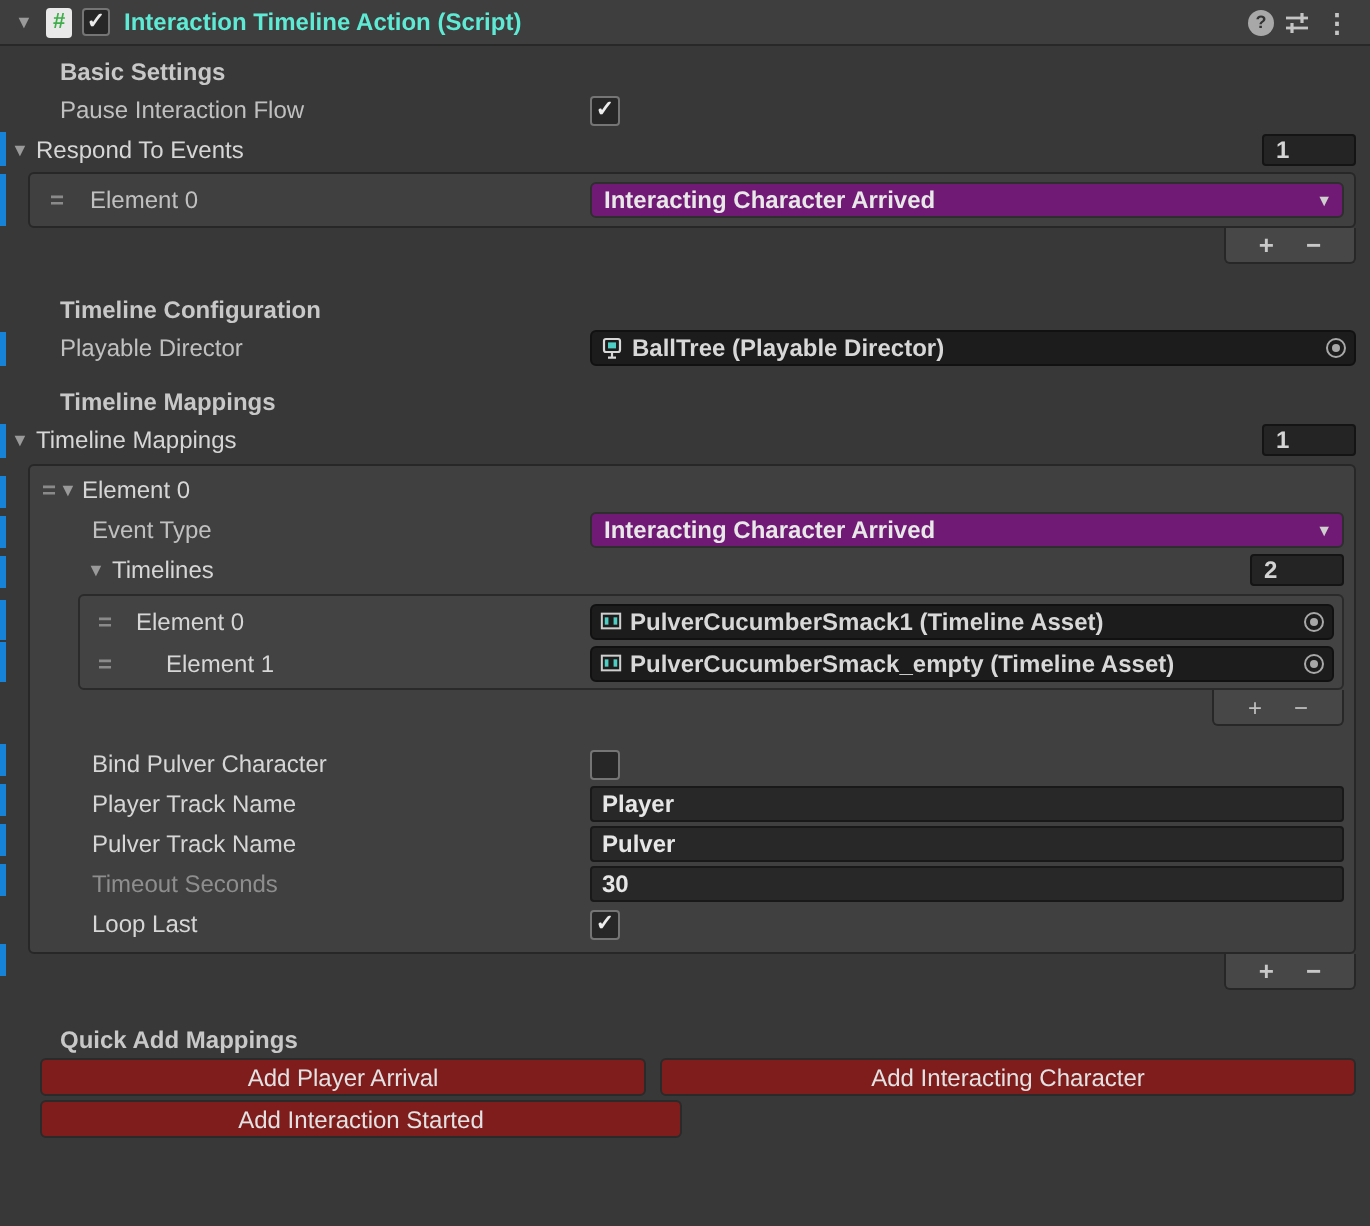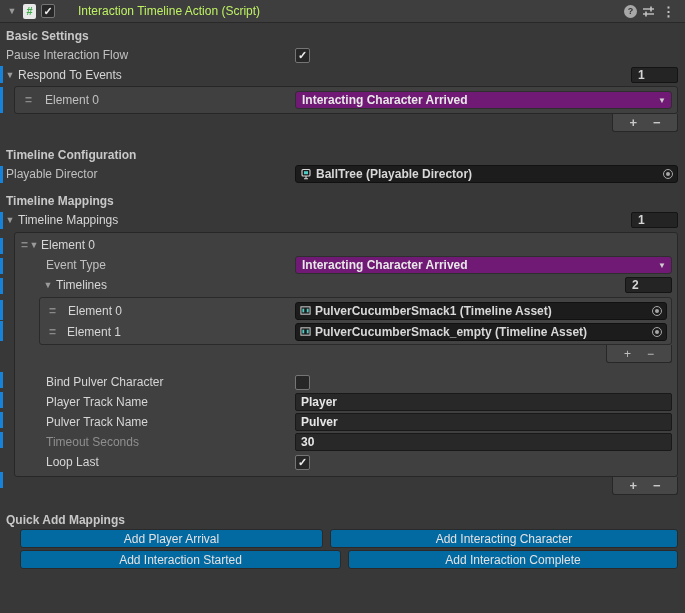--- a/index.html
+++ b/index.html
@@ -14,31 +14,31 @@
   .fold{font-size:9px;color:#9a9a9a;width:12px;text-align:center;cursor:pointer;}
   .script-icon{width:13px;height:15px;background:#e9e9e9;border-radius:2px;
     display:flex;align-items:center;justify-content:center;
     color:#3fae4a;font-weight:bold;font-size:11px;line-height:1;}
   .cb{width:15px;height:15px;box-sizing:border-box;background:#272727;border:1px solid #757575;
     border-radius:2px;display:flex;align-items:center;justify-content:center;
     color:#ececec;font-size:11px;font-weight:bold;line-height:1;}
   .cb .tick{display:none;}
   .cb.on .tick{display:block;}
   .cb.sm{width:14px;height:14px;}
-  .comp-title{font-weight:normal;color:#bef264;margin-left:18px;}
+  .comp-title{font-weight:bold;color:#5eead4;margin-left:2px;}
   .hdr-spacer{flex:1;}
   .help-icon{width:13px;height:13px;border-radius:50%;background:#a8a8a8;color:#333;
     font-size:9px;font-weight:bold;display:flex;align-items:center;justify-content:center;}
   .preset-icon{display:flex;align-items:center;}
   .kebab{color:#c4c4c4;font-size:13px;font-weight:bold;padding:0 2px;}
   
   .body{padding-top:4px;}
   .row{position:relative;height:20px;display:flex;align-items:center;}
   .row.h18{height:18px;}
-  .lbl{color:#c0c0c0;padding-left:6px;white-space:nowrap;}
+  .lbl{color:#c0c0c0;padding-left:30px;white-space:nowrap;}
   .lbl.b{font-weight:normal;color:#d6d6d6;}
   .lbl.hdr{font-weight:bold;color:#c8c8c8;}
   .lbl.dim{color:#8e8e8e;}
   .lbl.nopad{padding-left:0;}
   .foldrow .fold{position:absolute;left:4px;top:5px;}
   .foldrow .lbl{padding-left:18px;}
   
   .fld{position:absolute;left:295px;right:7px;display:flex;align-items:center;}
   .fld-box{position:absolute;left:280px;right:5px;display:flex;align-items:center;}
   .fld-inner{position:absolute;left:255px;right:4px;display:flex;}
@@ -74,21 +74,21 @@
     border-radius:3px;padding:2px 0;}
   .inner-box .row{height:21px;}
   .inner-footer{height:17px;width:64px;margin:0 5px 0 auto;background:#474747;
     border:1px solid #272727;border-top:none;border-radius:0 0 3px 3px;
     display:flex;align-items:center;justify-content:center;gap:16px;}
   .spacer14{height:14px;} .spacer8{height:8px;} .spacer9{height:9px;} .spacer16{height:16px;}
   
   .ovr-bar{position:absolute;left:0;width:3px;background:#1682d8;z-index:6;}
   
   .btn-row{display:flex;margin:0 7px 2px 20px;gap:7px;}
-  .qbtn{height:19px;background:#0369a1;border:1px solid #2a2a2a;border-radius:3px;
+  .qbtn{height:19px;background:#7f1d1d;border:1px solid #2a2a2a;border-radius:3px;
     color:#e2e2e2;display:flex;align-items:center;justify-content:center;
     box-sizing:border-box;cursor:pointer;}
   .w1a{width:303px;} .w1b{flex:1;} .w2a{width:321px;} .w2b{flex:1;}
   svg{display:block;}
 </style>
 </head>
 <body>
 
 <div class="inspector">
 
@@ -230,21 +230,21 @@
                 <rect x="2.6" y="4" width="2" height="4" fill="#4ecdc4"></rect>
                 <rect x="7.4" y="4" width="2" height="4" fill="#4ecdc4"></rect>
               </svg>
               <span>PulverCucumberSmack1 (Timeline Asset)</span>
               <span class="picker"></span>
             </span>
           </span>
         </div>
         <div class="row">
           <span class="handle" style="margin-left:9px">=</span>
-          <span class="lbl b nopad" style="margin-left:12px">Element 1</span>
+          <span class="lbl b nopad" style="margin-left:28px">Element 1</span>
           <span class="fld-inner">
             <span class="objfld">
               <svg width="11" height="11" viewBox="0 0 12 12">
                 <rect x="1" y="2" width="10" height="8" fill="none" stroke="#cfcfcf" stroke-width="1.1"></rect>
                 <rect x="2.6" y="4" width="2" height="4" fill="#4ecdc4"></rect>
                 <rect x="7.4" y="4" width="2" height="4" fill="#4ecdc4"></rect>
               </svg>
               <span>PulverCucumberSmack_empty (Timeline Asset)</span>
               <span class="picker"></span>
             </span>
@@ -301,16 +301,15 @@
 
     <div class="row h18">
       <span class="lbl hdr">Quick Add Mappings</span>
     </div>
     <div class="btn-row">
       <span class="qbtn w1a">Add Player Arrival</span>
       <span class="qbtn w1b">Add Interacting Character</span>
     </div>
     <div class="btn-row">
       <span class="qbtn w2a">Add Interaction Started</span>
-      <span class="qbtn w2b">Add Interaction Complete</span>
     </div>
   </div>
 </div>
 
 </body></html>

